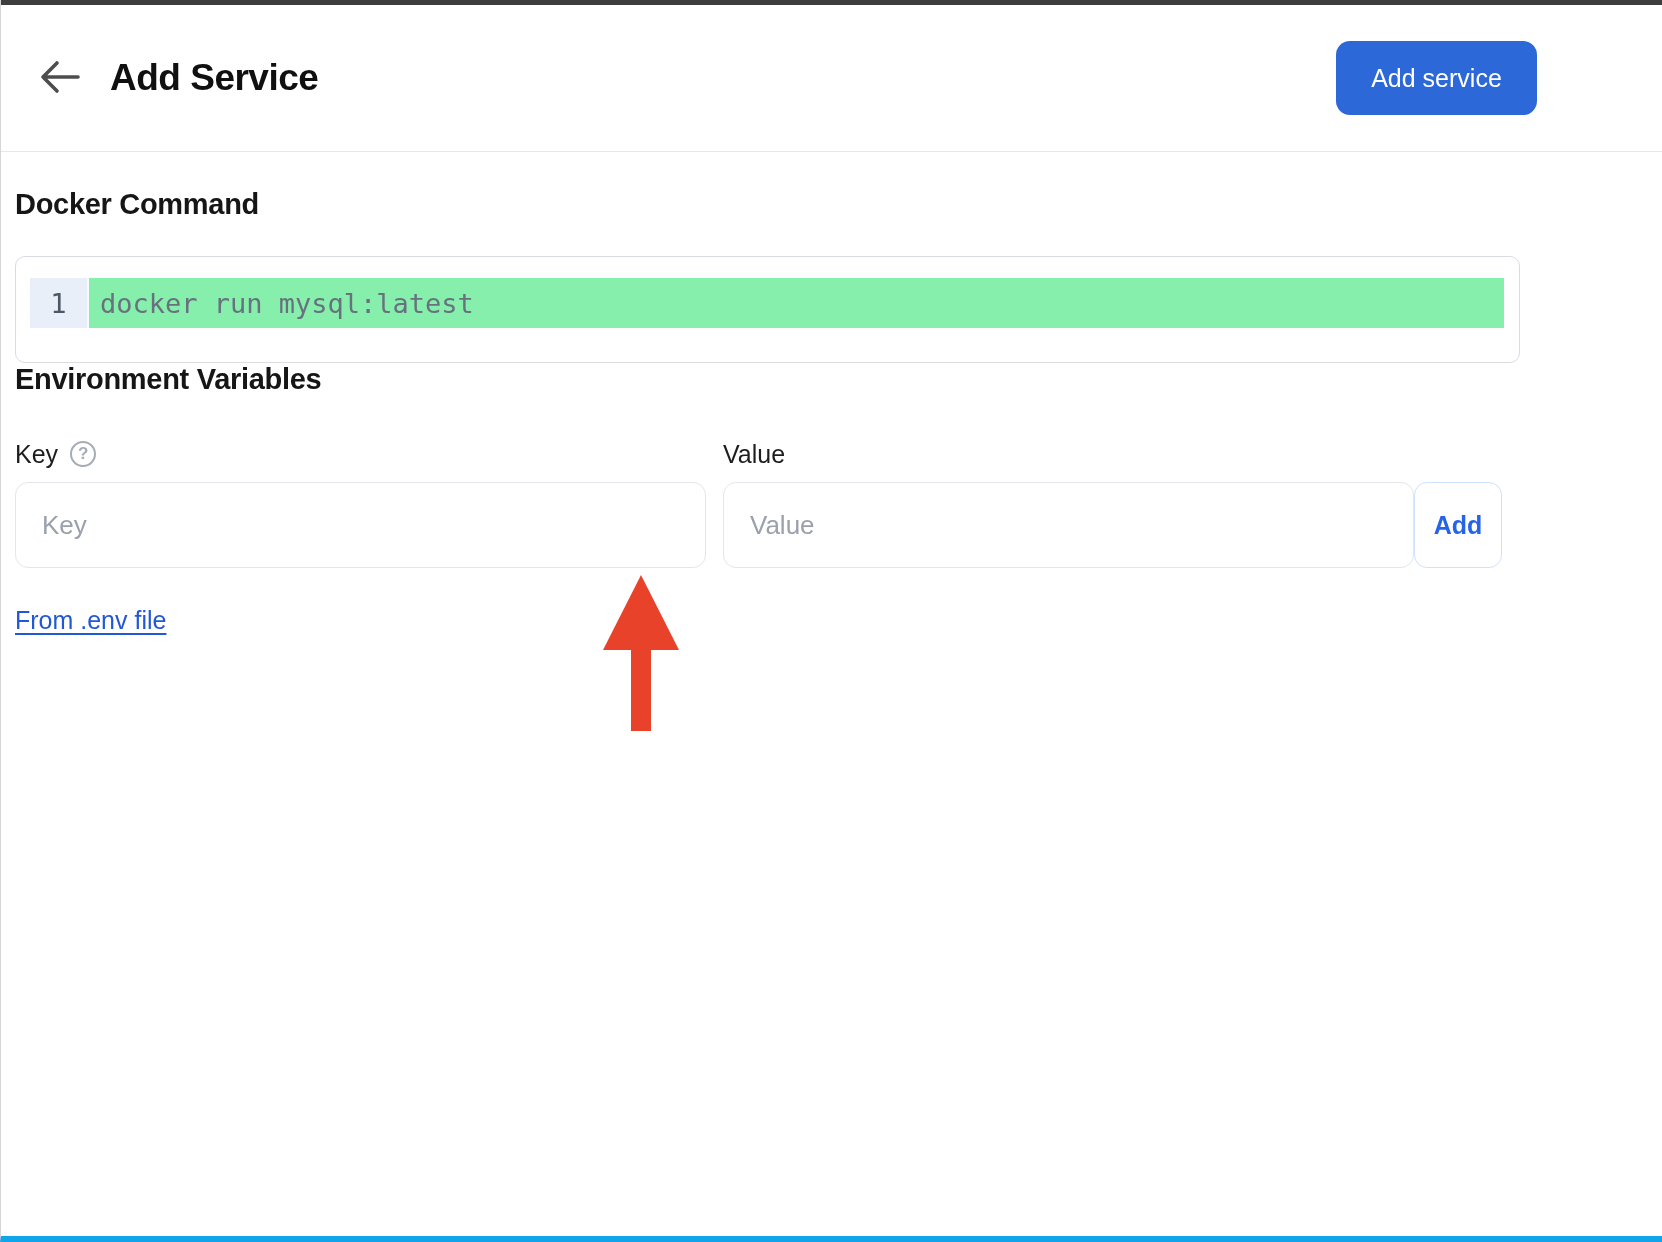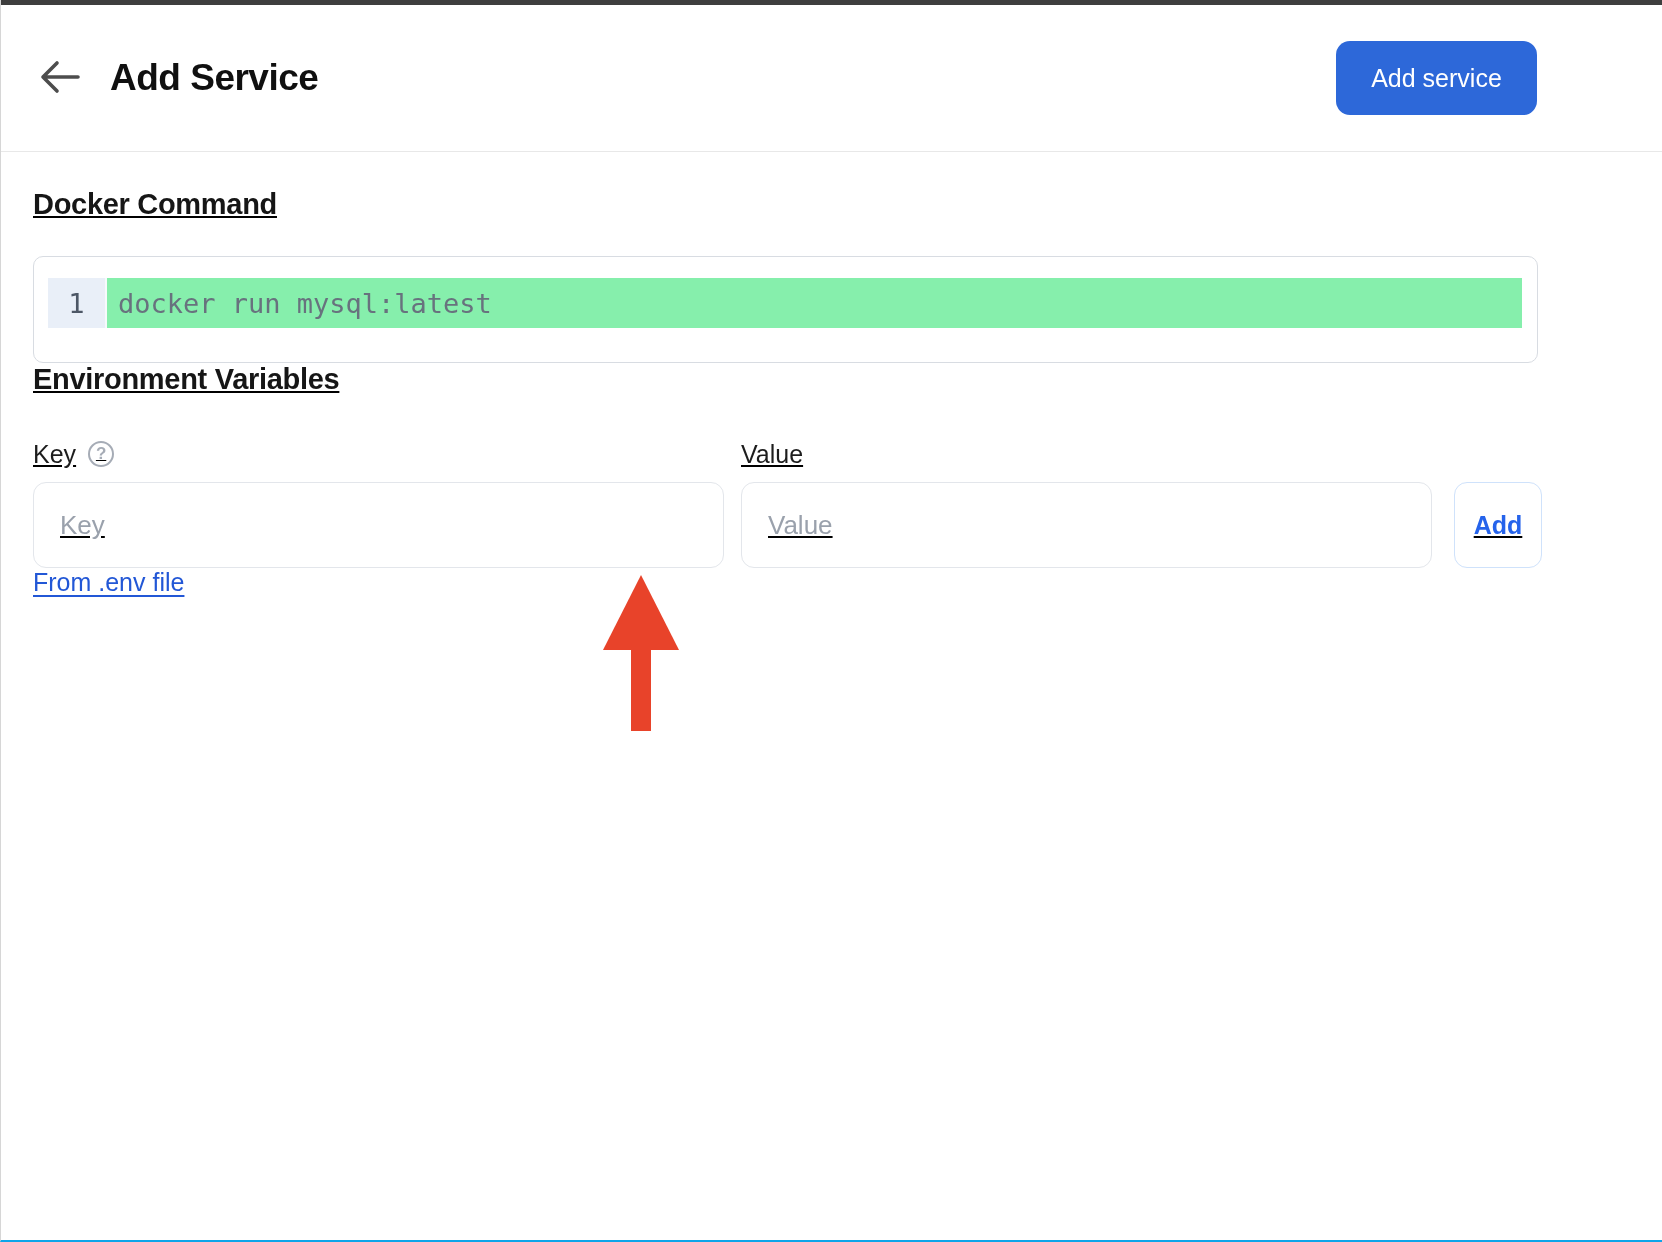--- a/index.html
+++ b/index.html
@@ -1,28 +1,28 @@
 <!DOCTYPE html>
 <html><head>
 <meta charset="utf-8">
 <style>
   * { margin:0; padding:0; box-sizing:border-box; }
   html,body { width:1662px; height:1242px; background:#ffffff; font-family:"Liberation Sans", sans-serif; overflow:hidden; }
-  .page { position:relative; width:1662px; height:1242px; background:#fff; border-left:1px solid #d6d6d6; border-bottom:2px solid #0ea5e9; }
+  .page { position:relative; width:1662px; height:1242px; background:#fff; border-left:1px solid #d6d6d6; border-bottom:6px solid #0ea5e9; }
   .top-bar { height:5px; width:100%; background:#3e3e3e; }
 
   
   .header { height:147px; display:flex; align-items:center; padding:0 0 0 35px; border-bottom:1px solid #e8e8e8; background:#fff; }
   .back-btn { width:46px; height:40px; display:flex; align-items:center; justify-content:center; cursor:pointer; background:none; border:none; }
   .page-title { margin-left:28px; font-size:37px; font-weight:700; color:#101010; letter-spacing:-0.5px; }
   .header-spacer { flex:1; }
   .add-service-btn { margin-right:125px; width:201px; height:74px; border:none; border-radius:14px; background:#2d68d9; color:#ffffff; font-size:25px; font-weight:500; font-family:"Liberation Sans", sans-serif; cursor:pointer; }
 
   
-  .main { position:relative; padding-left:32px;text-decoration:underline; }
+  .main { position:relative; padding-left:14px; }
   .section-heading { font-size:29px; font-weight:600; color:#161616; letter-spacing:-0.3px; }
   .docker-heading { padding-top:36px; }
   .cmd-label { margin-top:33px; font-size:25px; color:#303030; }
   .req-mark { color:#3b82f6; }
 
   
   .code-editor { margin-top:35px; width:1505px; height:107px; border:1px solid #d8dce2; border-radius:10px; background:#fff; overflow:hidden; position:relative; }
   .code-row { position:absolute; top:21px; left:14px; right:15px; height:50px; display:flex; }
   .gutter { width:59px; background:#e9eff8; border-right:2px solid #f7fafc; display:flex; align-items:center; justify-content:center; font-family:"DejaVu Sans Mono", monospace; font-size:27px; color:#4d5766; }
   .code-area { flex:1; background:#86efac; display:flex; align-items:center; padding-left:11px; font-family:"DejaVu Sans Mono", monospace; font-size:27px; color:#68727e; white-space:pre; }
@@ -33,22 +33,22 @@
   
   .env-heading { }
   .labels-row { margin-top:43px; display:flex; align-items:center; height:30px; }
   .field-label { font-size:25px; color:#1d1d1d; }
   .key-label-wrap { display:flex; align-items:center; gap:12px; width:708px; }
   .help-icon { width:26px; height:26px; border:2px solid #a6acb6; border-radius:50%; color:#a6acb6; font-size:17px; font-weight:700; display:flex; align-items:center; justify-content:center; cursor:pointer; }
   .inputs-row { margin-top:13px; display:flex; align-items:center; }
   .text-input { width:691px; height:86px; border:1px solid #e3e6eb; border-radius:13px; padding:0 26px; font-size:26px; color:#1f2937; font-family:"Liberation Sans", sans-serif; outline:none; background:#fff; }
   .text-input::placeholder { color:#9aa1ac; }
   .value-input { margin-left:17px; }
-  .add-btn { margin-left:22px; width:88px; height:86px; background:#fff; border:1px solid #cfe2fb; border-radius:13px; color:#2563eb; font-size:25px; font-weight:600; font-family:"Liberation Sans", sans-serif; cursor:pointer; }
-  .env-link { display:inline-block; font-size:25px; color:#2257d6; text-decoration:underline; text-underline-offset:4px; cursor:pointer; }
+  .add-btn { margin-left:0; width:88px; height:86px; background:#fff; border:1px solid #cfe2fb; border-radius:13px; color:#2563eb; font-size:25px; font-weight:600; font-family:"Liberation Sans", sans-serif; cursor:pointer; }
+  .env-link { display:inline-block; margin-top:38px; font-size:25px; color:#2257d6; text-decoration:underline; text-underline-offset:4px; cursor:pointer; }
 </style>
 </head>
 <body>
 
 <div class="page">
   <div class="top-bar"></div>
 
   <div class="header">
     <button class="back-btn">
       <span>

